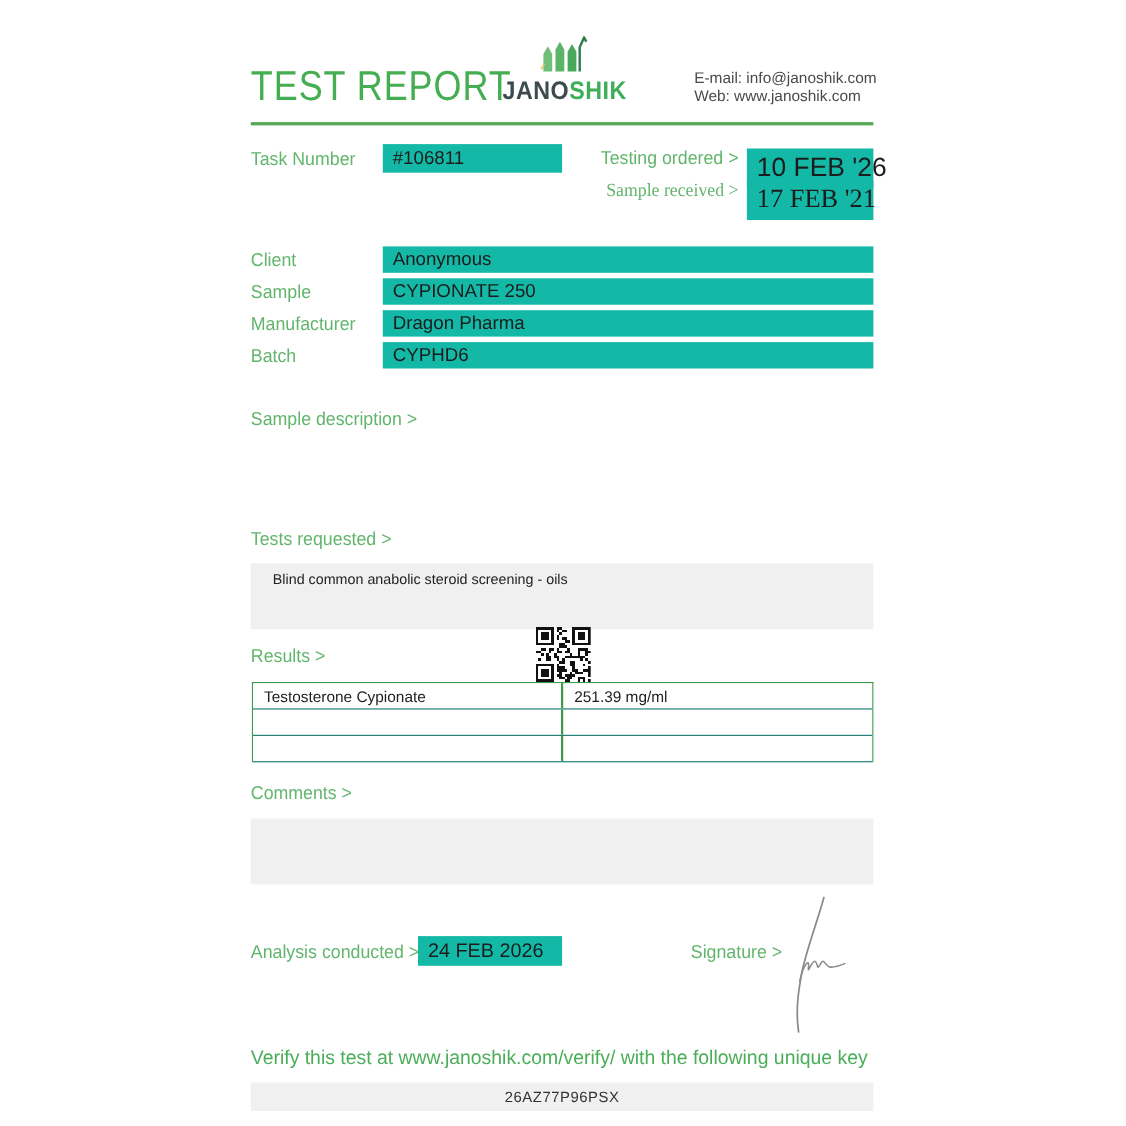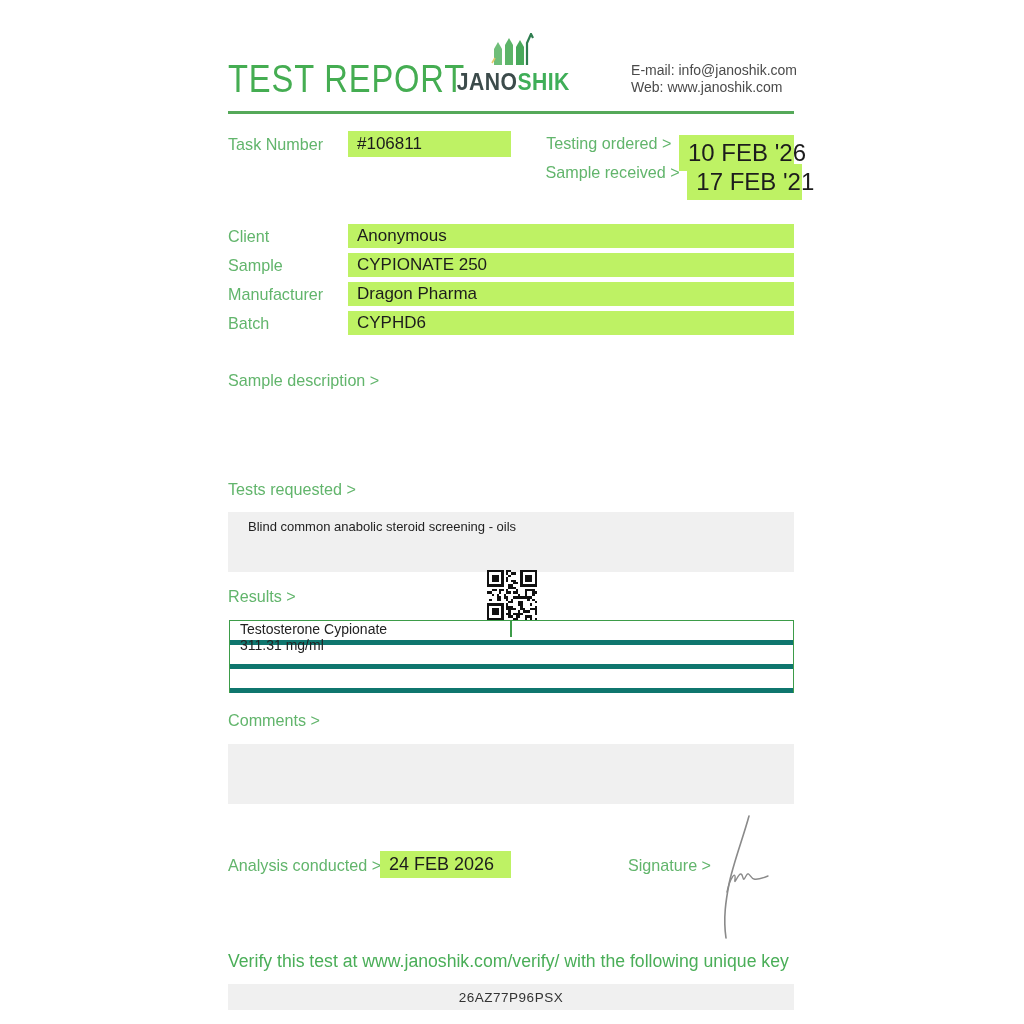--- a/index.html
+++ b/index.html
@@ -28,21 +28,21 @@
     position:absolute; right:227px; top:62px; text-align:left;
     font-size:14px; color:#4a4a4a; line-height:17px;
   }
   .rule {
     position:absolute; left:228px; top:111px; width:566px; height:3px;
     background:#55a959;
   }
   
   .glabel { color:#62b56c; font-size:17px; white-space:nowrap; transform:scaleX(0.95); transform-origin:left center; }
   .field {
-    background:#bef264; color:#1c1c1c; font-size:17px;
+    background:#14b8a6; color:#1c1c1c; font-size:17px;
     display:flex; align-items:center; padding-left:9px; white-space:nowrap;
   }
   
   .task-label { position:absolute; left:228px; top:135px; }
   .task-field { position:absolute; left:348px; top:131px; width:163px; height:26px; }
   .date-row { position:absolute; left:538px; width:256px; height:26px; display:flex; align-items:center; }
   .date-row .glabel { flex:1; text-align:right; transform-origin:right center; padding-right:8px; }
   .date-row .field { width:115px; height:36px; font-size:24px;margin-top:17px; }
   
   .info-row { position:absolute; left:228px; width:566px; height:24px; }
@@ -52,21 +52,21 @@
   .sec-head { position:absolute; left:228px; }
   .sec-box {
     position:absolute; left:228px; width:566px; background:#f0f0f0;
     font-size:13px; color:#222; padding:7px 9px; line-height:16px;
   }
   
   .rtable {
     position:absolute; left:229px; top:620px; width:565px;
     border:1px solid #3d9c49; border-bottom:none;
   }
-  .rtable .trow { display:flex; height:24px; border-bottom:5px solid #0f766e;flex-direction:column; }
+  .rtable .trow { display:flex; height:24px; border-bottom:1px solid #0f766e; }
   .rtable .tcell { font-size:14px; display:flex; align-items:center; padding-left:10px; color:#222; }
   .rtable .c1 { width:282px; border-right:2px solid #3d9c49; }
   .rtable .c2 { flex:1; }
   .qr { position:absolute; left:487px; top:570px; width:50px; height:50px; }
   
   .analysis-label { position:absolute; left:228px; top:856px; }
   .analysis-field { position:absolute; left:380px; top:851px; width:131px; height:27px; font-size:18px; }
   .sig-label { position:absolute; left:628px; top:856px; }
   .signature { position:absolute; left:703px; top:812px; }
   .verify {
@@ -107,21 +107,21 @@
 
   <div class="rule"></div>
 
   <div class="glabel task-label">Task Number</div>
   <div class="field task-field">#106811</div>
 
   <div class="date-row" style="top:131px;">
     <span class="glabel">Testing ordered &gt;</span>
     <span class="field">10 FEB '26</span>
   </div>
-  <div class="date-row" style="top:160px;">
+  <div class="date-row" style="top:160px;font-family:Liberation Serif, serif;">
     <span class="glabel">Sample received &gt;</span>
     <span class="field">17 FEB '21</span>
   </div>
 
   <div class="info-row" style="top:224px;">
     <span class="glabel">Client</span>
     <span class="field">Anonymous</span>
   </div>
   <div class="info-row" style="top:253px;">
     <span class="glabel">Sample</span>
@@ -142,21 +142,21 @@
   <div class="sec-box" style="top:512px; height:60px;padding-left:20px;">Blind common anabolic steroid screening - oils</div>
 
   <svg class="qr" id="qr" viewBox="0 0 21 21" shape-rendering="crispEdges">
       <path d="M8 0h1v1h-1zM9 0h1v1h-1zM8 1h1v1h-1zM10 1h1v1h-1zM11 1h1v1h-1zM9 2h1v1h-1zM8 3h1v1h-1zM8 4h1v1h-1zM10 4h1v1h-1zM11 4h1v1h-1zM11 5h1v1h-1zM12 5h1v1h-1zM9 6h1v1h-1zM10 6h1v1h-1zM9 7h1v1h-1zM10 7h1v1h-1zM11 7h1v1h-1zM2 8h1v1h-1zM3 8h1v1h-1zM5 8h1v1h-1zM6 8h1v1h-1zM8 8h1v1h-1zM12 8h1v1h-1zM16 8h1v1h-1zM17 8h1v1h-1zM18 8h1v1h-1zM19 8h1v1h-1zM0 9h1v1h-1zM1 9h1v1h-1zM5 9h1v1h-1zM8 9h1v1h-1zM9 9h1v1h-1zM11 9h1v1h-1zM12 9h1v1h-1zM16 9h1v1h-1zM19 9h1v1h-1zM20 9h1v1h-1zM2 10h1v1h-1zM4 10h1v1h-1zM7 10h1v1h-1zM13 10h1v1h-1zM16 10h1v1h-1zM19 10h1v1h-1zM4 11h1v1h-1zM5 11h1v1h-1zM7 11h1v1h-1zM8 11h1v1h-1zM11 11h1v1h-1zM12 11h1v1h-1zM13 11h1v1h-1zM14 11h1v1h-1zM15 11h1v1h-1zM16 11h1v1h-1zM17 11h1v1h-1zM18 11h1v1h-1zM1 12h1v1h-1zM4 12h1v1h-1zM5 12h1v1h-1zM8 12h1v1h-1zM10 12h1v1h-1zM17 12h1v1h-1zM19 12h1v1h-1zM9 13h1v1h-1zM10 13h1v1h-1zM13 13h1v1h-1zM14 13h1v1h-1zM20 13h1v1h-1zM8 14h1v1h-1zM13 14h1v1h-1zM14 14h1v1h-1zM18 14h1v1h-1zM8 15h1v1h-1zM9 15h1v1h-1zM10 15h1v1h-1zM14 15h1v1h-1zM20 15h1v1h-1zM8 16h1v1h-1zM9 16h1v1h-1zM10 16h1v1h-1zM11 16h1v1h-1zM14 16h1v1h-1zM15 16h1v1h-1zM18 16h1v1h-1zM19 16h1v1h-1zM20 16h1v1h-1zM9 17h1v1h-1zM13 17h1v1h-1zM15 17h1v1h-1zM16 17h1v1h-1zM17 17h1v1h-1zM20 17h1v1h-1zM8 18h1v1h-1zM9 18h1v1h-1zM11 18h1v1h-1zM12 18h1v1h-1zM13 18h1v1h-1zM14 18h1v1h-1zM20 18h1v1h-1zM9 19h1v1h-1zM10 19h1v1h-1zM12 19h1v1h-1zM13 19h1v1h-1zM16 19h1v1h-1zM17 19h1v1h-1zM18 19h1v1h-1zM11 20h1v1h-1zM12 20h1v1h-1zM16 20h1v1h-1zM18 20h1v1h-1zM20 20h1v1h-1zM0 0h7v7h-7z M1 1v5h5v-5z M2 2h3v3h-3zM14 0h7v7h-7z M15 1v5h5v-5z M16 2h3v3h-3zM0 14h7v7h-7z M1 15v5h5v-5z M2 16h3v3h-3z" fill="#111" fill-rule="evenodd"></path>
     </svg>
   <div class="glabel sec-head" style="top:587px;">Results &gt;</div>
 
   <div class="rtable">
     <div class="trow">
       <div class="tcell c1">Testosterone Cypionate</div>
-      <div class="tcell c2">311.31 mg/ml</div>
+      <div class="tcell c2">251.39 mg/ml</div>
     </div>
     <div class="trow">
       <div class="tcell c1"></div>
       <div class="tcell c2"></div>
     </div>
     <div class="trow">
       <div class="tcell c1"></div>
       <div class="tcell c2"></div>
     </div>
   </div>

